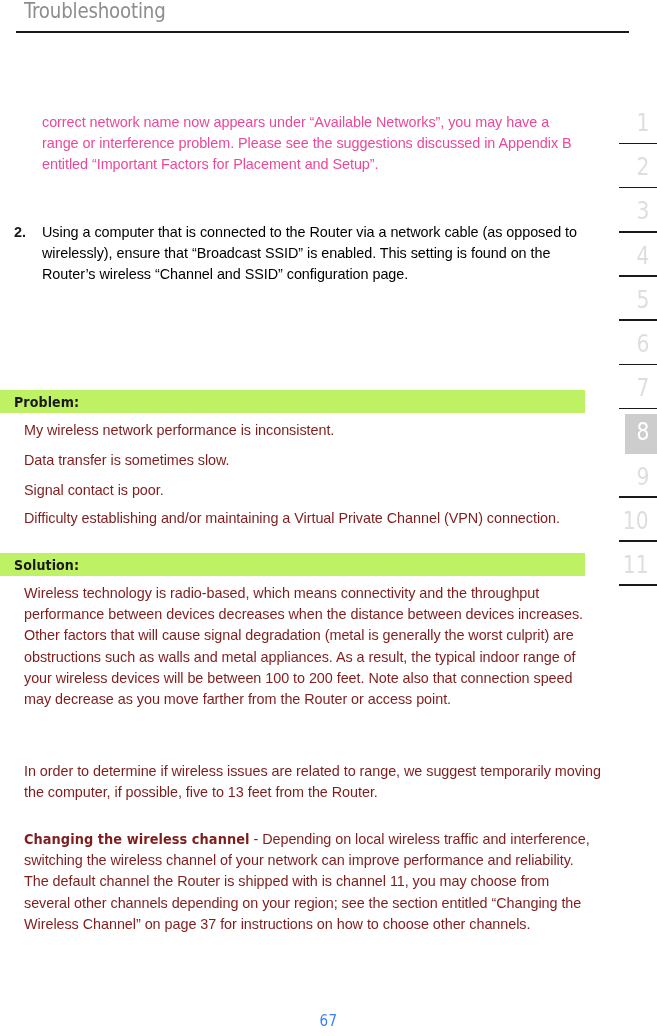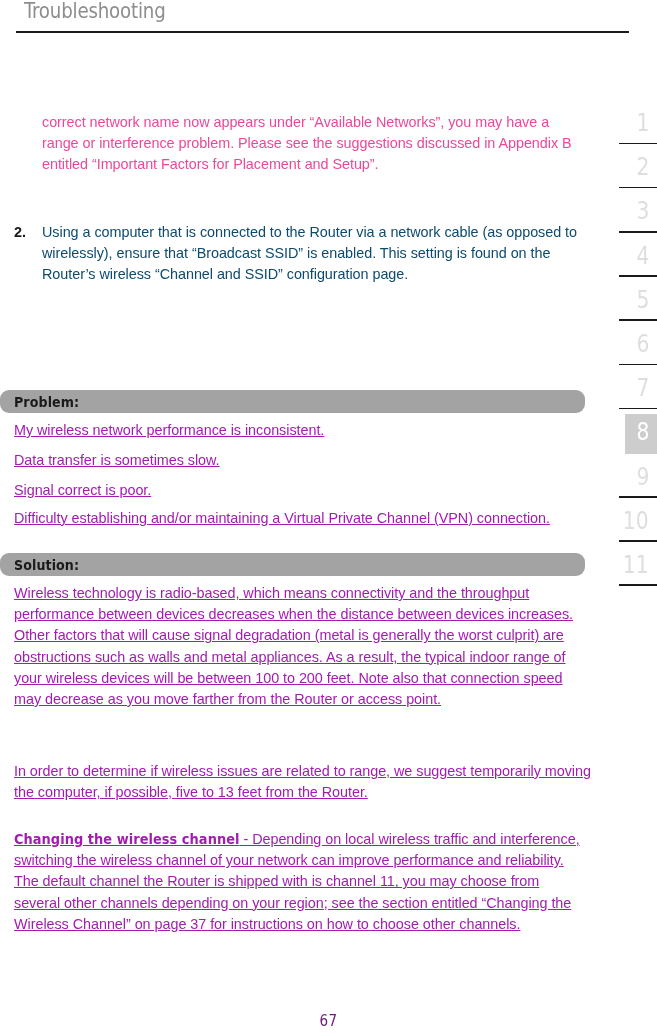--- a/index.html
+++ b/index.html
@@ -74,59 +74,57 @@
     font-weight: bold;
     color: #1a1a1a;
   }
   .list-body {
     position: absolute;
     left: 42px;
     top: 0;
     width: 545px;
     font-size: 14.4px;
     line-height: 21.2px;
-    color: #0c4a6e;
+    color: #000000;
     letter-spacing: -0.05px;
   }
   .list-body .sub-para {
     margin-top: 14px;
   }
 
   
   .section-bar {
     position: absolute;
     left: 0;
     width: 585px;
     height: 23px;
-    background: #a3a3a3;
-    border-radius: 9px;
+    background: #bef264;
   }
   .section-bar-label {
     position: absolute;
     left: 14px;
     top: 3px;
     font-family: "DejaVu Sans Condensed", "Liberation Sans Narrow", "Liberation Sans", sans-serif;
     font-size: 14.8px;
     font-weight: bold;
     color: #1a1a1a;
     letter-spacing: 0.1px;
     transform: scaleX(0.95);
     transform-origin: left top;
     white-space: nowrap;
   }
 
   .body-block {
     position: absolute;
-    left: 14px;
+    left: 24px;
     width: 572px;
     font-size: 14.4px;
     line-height: 21.2px;
-    color: #a21caf;
+    color: #7f1d1d;
     letter-spacing: -0.05px;
-    text-decoration: underline;
   }
 
   .lead-bold {
     font-family: "DejaVu Sans Condensed", "Liberation Sans Narrow", "Liberation Sans", sans-serif;
     font-weight: bold;
     letter-spacing: 0.05px;
   }
 
   
   .section-index {
@@ -176,21 +174,21 @@
 
   
   .page-number {
     position: absolute;
     left: 0;
     top: 1012px;
     width: 657px;
     text-align: center;
     font-family: "DejaVu Sans Condensed", "Liberation Sans Narrow", "Liberation Sans", sans-serif;
     font-size: 15px;
-    color: #701a75;
+    color: #3b82f6;
     letter-spacing: 0.3px;
   }
 </style>
 </head>
 <body>
 
 <div class="page-header">
   <div class="page-header-title">Troubleshooting</div>
   <div class="page-header-rule"></div>
 </div>
@@ -205,21 +203,21 @@
       <div>Using a computer that is connected to the Router via a network cable (as opposed to wirelessly), ensure that “Broadcast SSID” is enabled. This setting is found on the Router’s wireless “Channel and SSID” configuration page.</div>
     </div>
   </div>
 
   <div class="section-bar" style="top:390px;">
     <div class="section-bar-label">Problem:</div>
   </div>
 
   <div class="body-block" style="top:420px;">My wireless network performance is inconsistent.</div>
   <div class="body-block" style="top:450px;">Data transfer is sometimes slow.</div>
-  <div class="body-block" style="top:480px;">Signal correct is poor.</div>
+  <div class="body-block" style="top:480px;">Signal contact is poor.</div>
   <div class="body-block" style="top:508px; width:560px;">Difficulty establishing and/or maintaining a Virtual Private Channel (VPN) connection.</div>
 
   <div class="section-bar" style="top:553px;">
     <div class="section-bar-label">Solution:</div>
   </div>
 
   <div class="body-block" style="top:583px; width:566px;">Wireless technology is radio-based, which means connectivity and the throughput performance between devices decreases when the distance between devices increases. Other factors that will cause signal degradation (metal is generally the worst culprit) are obstructions such as walls and metal appliances. As a result, the typical indoor range of your wireless devices will be between 100 to 200 feet. Note also that connection speed may decrease as you move farther from the Router or access point.</div>
 
   <div class="body-block" style="top:761px; width:580px;">In order to determine if wireless issues are related to range, we suggest temporarily moving the computer, if possible, five to 13 feet from the Router.</div>
 

